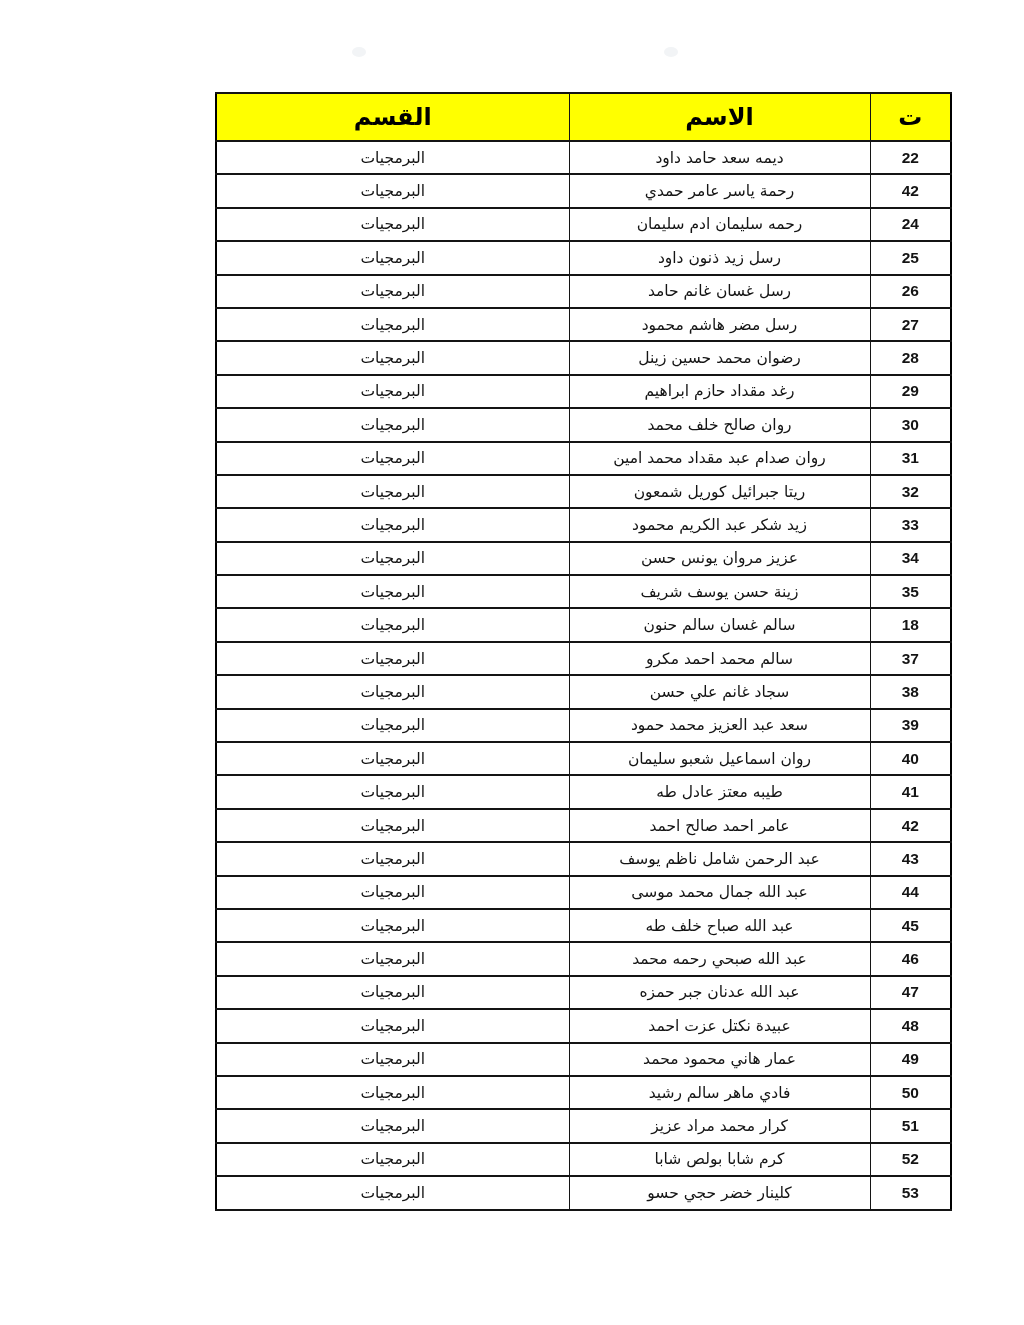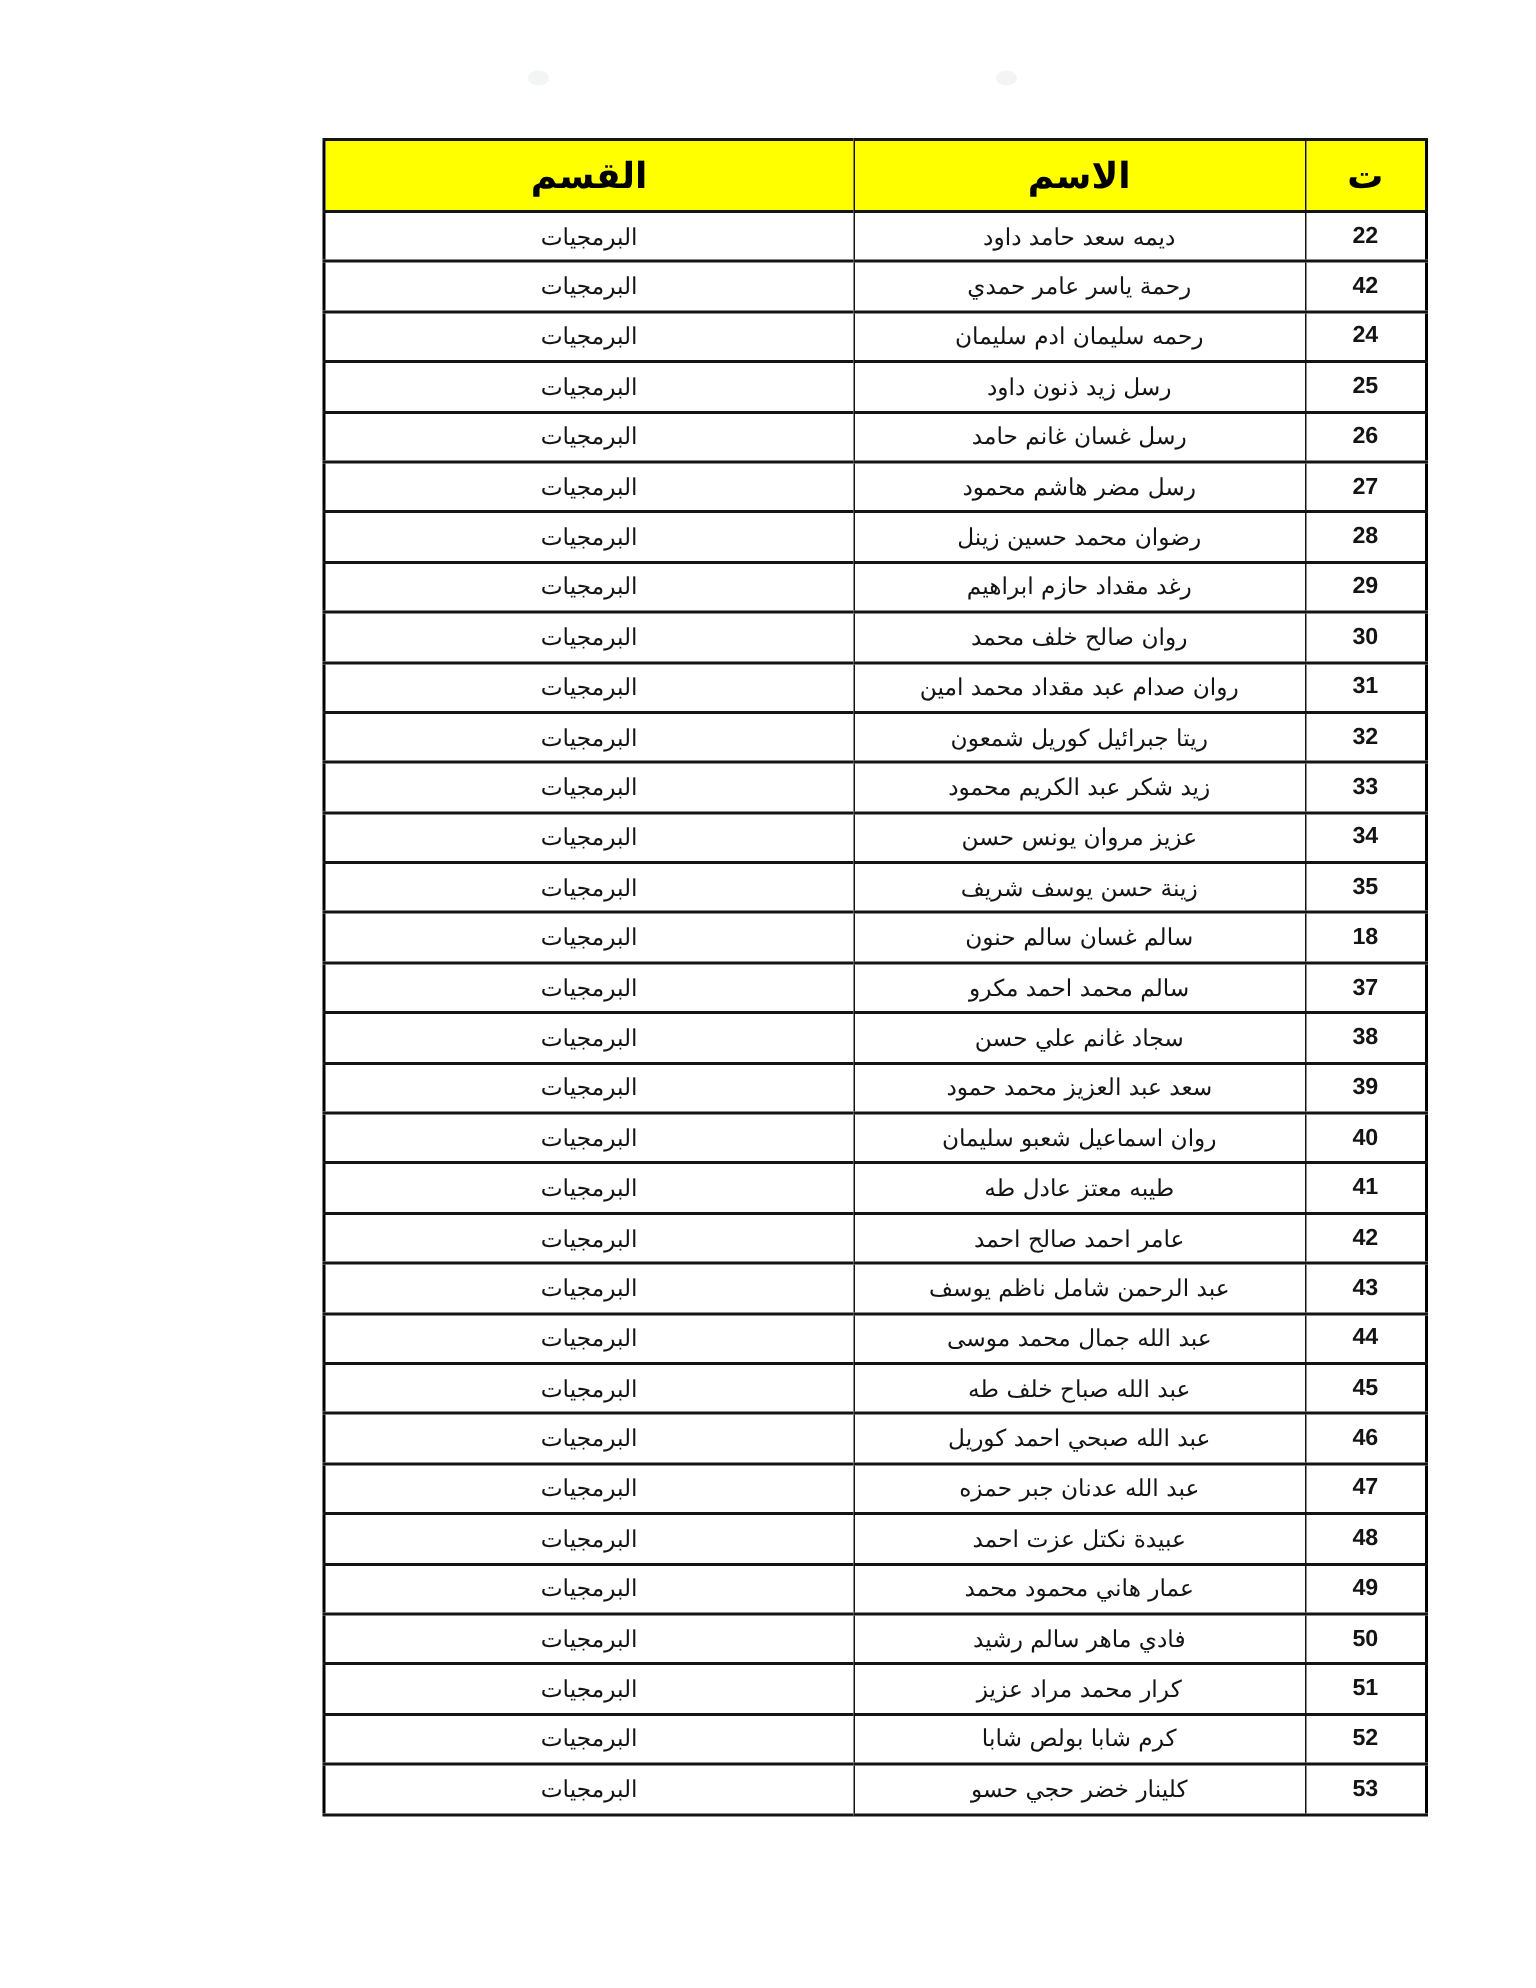--- a/index.html
+++ b/index.html
@@ -210,21 +210,21 @@
       <td class="cell-name">عبد الله جمال محمد موسى</td>
       <td class="cell-dept">البرمجيات</td>
     </tr>
         <tr>
       <td class="cell-number">45</td>
       <td class="cell-name">عبد الله صباح خلف طه</td>
       <td class="cell-dept">البرمجيات</td>
     </tr>
         <tr>
       <td class="cell-number">46</td>
-      <td class="cell-name">عبد الله صبحي احمد كوريل</td>
+      <td class="cell-name">عبد الله صبحي رحمه محمد</td>
       <td class="cell-dept">البرمجيات</td>
     </tr>
         <tr>
       <td class="cell-number">47</td>
       <td class="cell-name">عبد الله عدنان جبر حمزه</td>
       <td class="cell-dept">البرمجيات</td>
     </tr>
         <tr>
       <td class="cell-number">48</td>
       <td class="cell-name">عبيدة نكتل عزت احمد</td>

